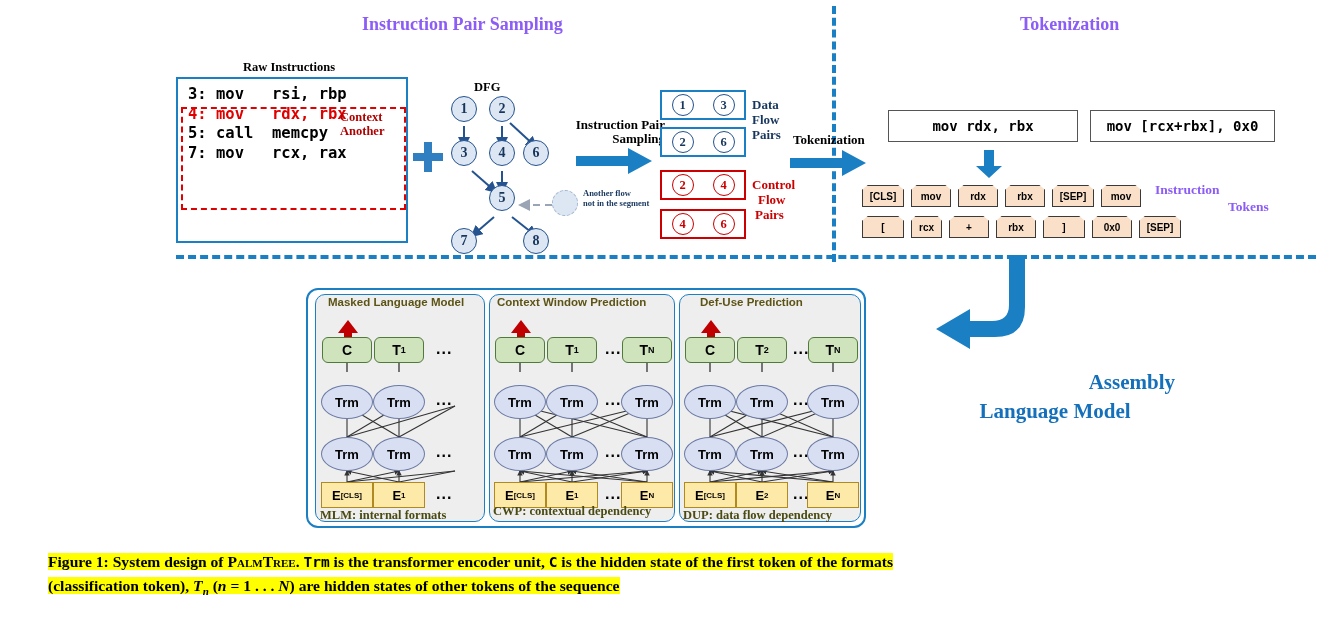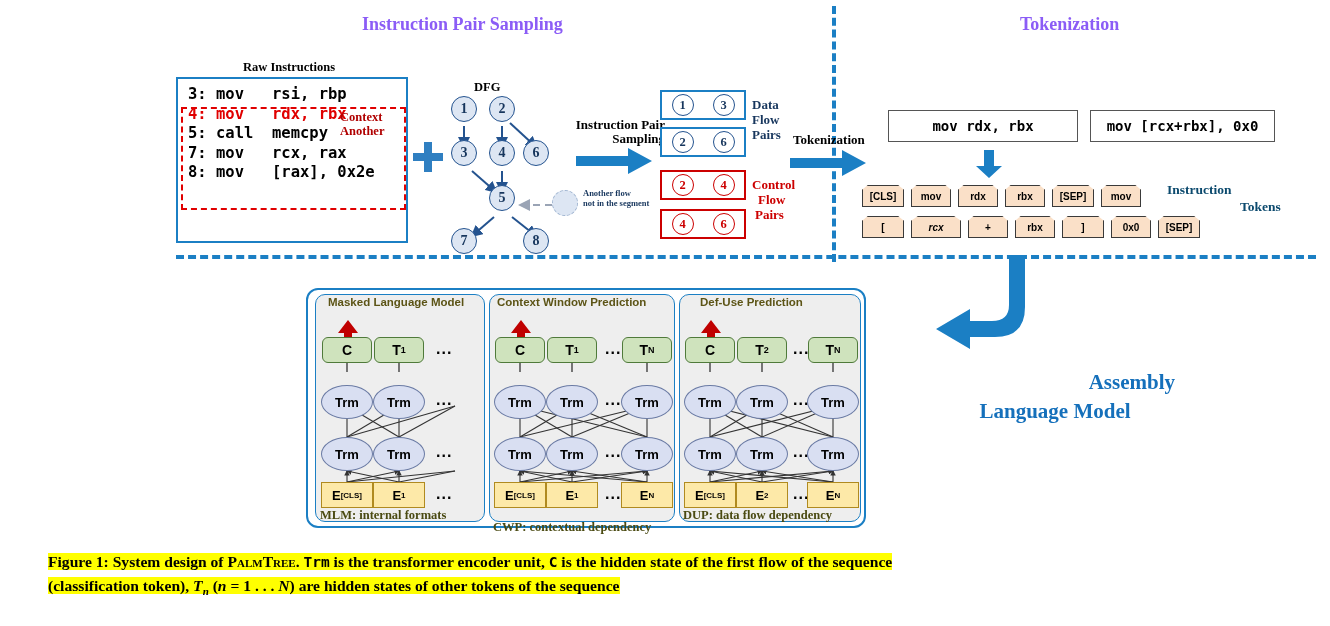--- a/index.html
+++ b/index.html
@@ -111,22 +111,22 @@
     position:relative; height:22px;
     background:#fae0c8; border:1.4px solid #3a3a3a;
     display:flex; align-items:center; justify-content:center;
     font-family:"Liberation Sans", sans-serif;
     font-size:10px; font-weight:bold; color:#000;
     clip-path: polygon(0 22%, 14% 0, 86% 0, 100% 22%, 100% 100%, 0 100%);
     padding:0 5px; white-space:nowrap;
   }
   .tok-label {
     font-weight:bold; font-size:13.5px; line-height:16px;
-    color:#0c4a6e; text-align:center;
-    font-family:"Liberation Serif", serif; white-space:nowrap;margin-left:12px;
+    color:#8b5cf6; text-align:center;
+    font-family:"Liberation Serif", serif; white-space:nowrap;
   }
 
   
   .model-outer {
     border:2px solid #1b7fc4; border-radius:12px; background:#fff;
   }
   .panel {
     border:1.6px solid #1b7fc4; border-radius:10px;
     background:#eeeeee;
   }
@@ -197,21 +197,20 @@
 <div class="abs dash-v" style="left:832px; top:6px; height:256px;"></div>
 <div class="abs dash-h" style="left:176px; top:255px; width:1140px;"></div>
 
 <div class="abs small-cap" style="left:243px; top:60px;">Raw Instructions</div>
 
 <div class="abs code-box" id="codebox" style="left:176px; top:77px; width:232px; height:166px;">
   <div class="code-line">3: mov   rsi, rbp</div>
   <div class="code-line red">4: mov   rdx, rbx</div>
   <div class="code-line">5: call  memcpy</div>
   <div class="code-line">7: mov   rcx, rax</div>
-  <div class="code-line">8: mov   [rax], 0x2e</div>
 </div>
 
 <div class="abs ctx-rect" style="left:181px; top:107px; width:225px; height:103px;"></div>
 <div class="abs ctx-label" style="left:340px; top:111px;">Context</div>
 <div class="abs ctx-label" style="left:340px; top:125px;">Another</div>
 
 <svg class="abs" style="left:411px; top:140px;" width="34" height="34" viewBox="0 0 34 34">
   <path d="M13 2 H21 V13 H32 V21 H21 V32 H13 V21 H2 V13 H13 Z" fill="#2f7fc1"></path>
 </svg>
 
@@ -303,21 +302,21 @@
 <div class="abs" style="left:862px; top:185px; display:flex; gap:7px;">
   <div class="tok" style="width:42px;">[CLS]</div>
   <div class="tok" style="width:40px;">mov</div>
   <div class="tok" style="width:40px;">rdx</div>
   <div class="tok" style="width:40px;">rbx</div>
   <div class="tok" style="width:42px;">[SEP]</div>
   <div class="tok" style="width:40px;">mov</div>
 </div>
 <div class="abs" style="left:862px; top:216px; display:flex; gap:7px;">
   <div class="tok" style="width:42px;">[</div>
-  <div class="tok" style="width:50px;font-style:italic;">rcx</div>
+  <div class="tok" style="width:31px;">rcx</div>
   <div class="tok" style="width:40px;">+</div>
   <div class="tok" style="width:40px;">rbx</div>
   <div class="tok" style="width:42px;">]</div>
   <div class="tok" style="width:40px;">0x0</div>
   <div class="tok" style="width:42px;">[SEP]</div>
 </div>
 
 <div class="abs tok-label" style="left:1155px; top:182px;">Instruction</div>
 <div class="abs tok-label" style="left:1228px; top:199px;">Tokens</div>
 
@@ -452,21 +451,21 @@
 <div class="abs ebox" style="left:546px; top:482px;">
   <span>E</span>
     <sub>1</sub>
 </div>
 <div class="abs dots" style="left:605px; top:485px;">...</div>
 <div class="abs ebox" style="left:621px; top:482px;">
   <span>E</span>
     <sub>N</sub>
 </div>
 
-<div class="abs panel-foot" style="left:493px; top:520px;text-align:center;">CWP: contextual dependency</div>
+<div class="abs panel-foot" style="left:493px; top:504px;text-align:center;">CWP: contextual dependency</div>
 
 <div class="abs panel" style="left:679px; top:294px; width:182px; height:228px;"></div>
 <div class="abs panel-title" style="left:700px; top:296px;">Def-Use Prediction</div>
 
 <svg class="abs" style="left:679px; top:310px;" width="182" height="195" viewBox="0 0 182 195">
   <line x1="31" y1="62" x2="31" y2="40" stroke="#333" stroke-width="1.3" marker-end="url(#sm)"></line>
   <line x1="83" y1="62" x2="83" y2="40" stroke="#333" stroke-width="1.3" marker-end="url(#sm)"></line>
   <line x1="154" y1="62" x2="154" y2="40" stroke="#333" stroke-width="1.3" marker-end="url(#sm)"></line>
   <line x1="31" y1="127" x2="31" y2="96" stroke="#333" stroke-width="1.1" marker-end="url(#sm)"></line>
   <line x1="31" y1="127" x2="83" y2="96" stroke="#333" stroke-width="1.1" marker-end="url(#sm)"></line>
@@ -526,18 +525,18 @@
 <div class="abs dots" style="left:793px; top:485px;">...</div>
 <div class="abs ebox" style="left:807px; top:482px;">
   <span>E</span>
     <sub>N</sub>
 </div>
 
 <div class="abs panel-foot" style="left:683px; top:508px;">DUP: data flow dependency</div>
 
 <div class="abs caption" style="left:48px; top:550px; width:1250px;">
   <span class="hl">
-    <span>Figure 1: System design of </span><span class="sc">PalmTree</span><span>. </span><span class="mono">Trm</span><span> is the transformer encoder unit, </span><span class="mono">C</span><span> is the hidden state of the first flow of the sequence</span>
+    <span>Figure 1: System design of </span><span class="sc">PalmTree</span><span>. </span><span class="mono">Trm</span><span> is the transformer encoder unit, </span><span class="mono">C</span><span> is the hidden state of the first token of the formats</span>
   </span><br>
   <span class="hl">
     <span>(classification token), </span><span class="ital">T</span><sub class="ital" style="font-size:11px">n</sub><span> (</span><span class="ital">n</span><span> = 1 . . . </span><span class="ital">N</span><span>) are hidden states of other tokens of the sequence</span>
   </span>
 </div>
 
 </body></html>

